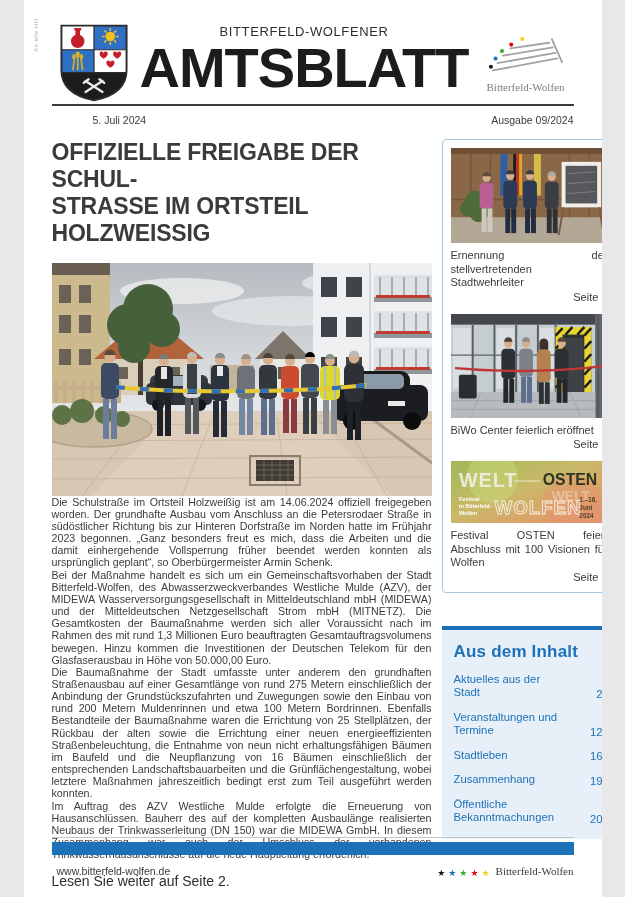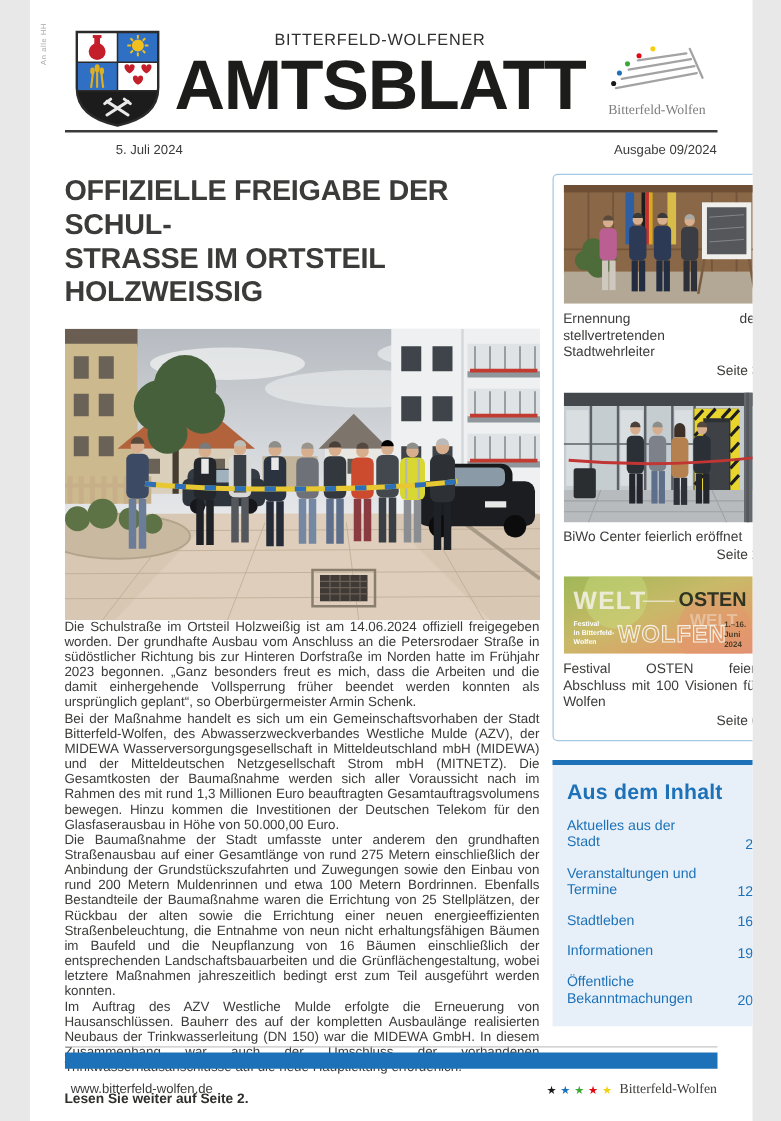--- a/index.html
+++ b/index.html
@@ -24,29 +24,29 @@
   .head-rule { border-top:2px solid #3b3b3a; margin:2px 28px 0 28px; }
   .dateline { display:flex; justify-content:space-between; margin:8px 28px 0 33px; font-size:10.5px; color:#3b3b3a;padding-left:36px; }
   
   .main { display:flex; margin:13px 27px 0 28px; gap:10px; }
   .col-article { width:380px; flex:0 0 380px; }
   .col-side { width:175px; flex:0 0 175px; }
   .headline { font-size:23px; font-weight:bold; color:#3b3b3a; line-height:1.17; letter-spacing:-.2px; }
   .lead-photo { margin-top:16px; width:380px; height:233px; display:block; }
   .body-text { font-size:10.7px; line-height:12.15px; text-align:justify; hyphens:auto; -webkit-hyphens:auto; color:#3b3b3a; }
   .body-text p { margin:0; }
-  .readmore { margin-top:13px; font-size:11px; font-weight:bold; color:#2e2e2d; }
+  .readmore { margin-top:13px; font-size:14px; font-weight:normal; color:#2e2e2d; }
   
   .teaser-box { border:1px solid #a5c8e5; border-radius:4px; padding:8px; background:#fff; }
   .teaser { display:block; }
   .teaser + .teaser { margin-top:10px; }
   .teaser svg { width:158px; display:block; }
   .caption { margin-top:6px; font-size:11px; line-height:13.5px; text-align:justify; color:#3b3b3a; }
   .cap-page { font-size:11px; line-height:14px; text-align:right; color:#3b3b3a; }
-  .toc { margin-top:15px; background:#e7f0f8; border-top:4px solid #1d71b8; padding:12px 12px 14px 12px; }
+  .toc { margin-top:33px; background:#e7f0f8; border-top:4px solid #1d71b8; padding:12px 12px 14px 12px; }
   .toc-title { font-size:17px; font-weight:bold; color:#1d71b8; letter-spacing:.2px; }
   .toc-row { display:flex; justify-content:space-between; align-items:flex-end; margin-top:11px; cursor:pointer; }
   .toc-label { font-size:11.3px; line-height:13.5px; color:#1d71b8; width:112px; }
   .toc-page { font-size:11.3px; color:#1d71b8; padding-right:2px; }
   
   .footer { position:absolute; left:28px; right:28px; bottom:17px; }
   .foot-thin { border-top:1px solid #c6c6c6; }
   .foot-bar { height:13px; background:#1d71b8; margin-top:4px; }
   .foot-row { display:flex; justify-content:space-between; align-items:center; margin-top:7px; }
   .foot-url { font-size:10.5px; color:#3b3b3a; margin-left:5px;text-align:right; }
@@ -573,21 +573,21 @@
         </div>
         <div class="toc-row">
           <span class="toc-label">Veranstaltungen und Termine</span>
           <span class="toc-page">12</span>
         </div>
         <div class="toc-row">
           <span class="toc-label">Stadtleben</span>
           <span class="toc-page">16</span>
         </div>
         <div class="toc-row">
-          <span class="toc-label">Informationen</span>
+          <span class="toc-label">Zusammenhang</span>
           <span class="toc-page">19</span>
         </div>
         <div class="toc-row">
           <span class="toc-label">Öffentliche Bekanntmachungen</span>
           <span class="toc-page">20</span>
         </div>
       </div>
     </div>
   </div>
 

